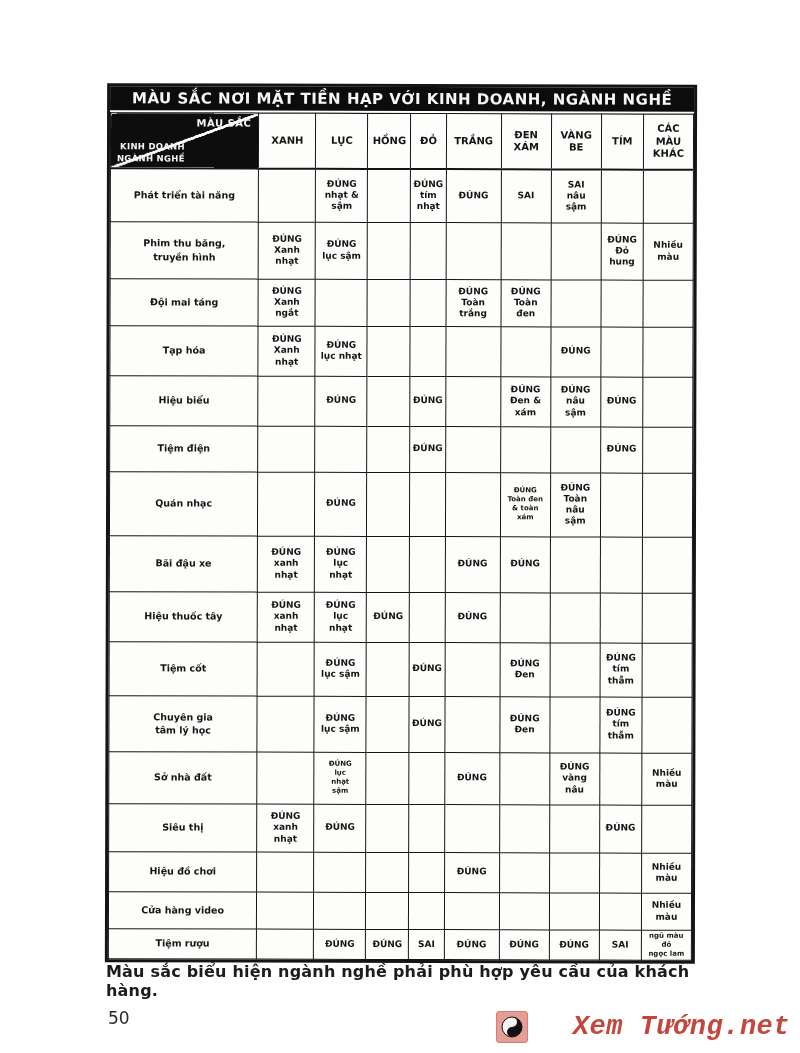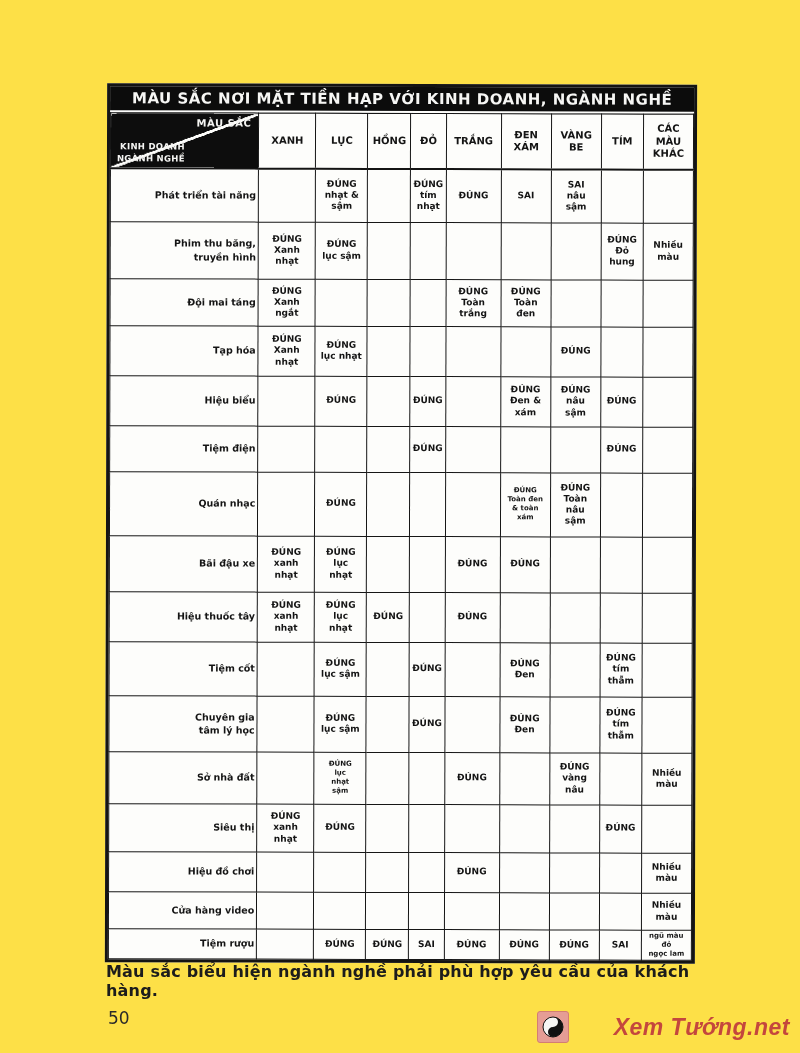--- a/index.html
+++ b/index.html
@@ -4,21 +4,21 @@
 <style>
   html,body{margin:0;padding:0;}
   body{
     width:800px;height:1053px;
     background:#e9e9e7;
     font-family:"DejaVu Sans", sans-serif;
     -webkit-font-smoothing:antialiased;
   }
   .sheet{
     position:relative;width:800px;height:1053px;
-    background:#fde047;overflow:hidden;
+    background:#ffffff;overflow:hidden;
   }
   
   .table-wrap{
     position:absolute;left:106px;top:84px;width:584px;
     border:3px solid #141414;
     background:#fdfdfb;
     transform:rotate(0.15deg);
   }
   .title-bar{
     background:#0c0c0c;color:#f6f6f4;
@@ -36,21 +36,21 @@
     color:#141414;
     white-space:pre-line;
     overflow:hidden;
   }
   thead th{
     height:52px;font-size:10px;font-weight:bold;line-height:1.25;
     border-bottom:2.4px solid #141414;
   }
   td.cell{font-size:9px;font-weight:600;line-height:1.25;}
   td.cell.tiny{font-size:7px;font-weight:600;line-height:1.3;}
-  td.row-label{font-size:9.5px;font-weight:600;line-height:1.4;text-align:right;}
+  td.row-label{font-size:9.5px;font-weight:600;line-height:1.4;}
   
   th.corner{
     position:relative;padding:0;
     background:
       linear-gradient(to bottom right,
         #0d0d0d 0 48.6%, #fdfdfb 48.6% 51.4%, #0d0d0d 51.4% 100%);
     color:#f5f5f3;
   }
   th.corner .c-top{
     position:absolute;top:4px;right:7px;
@@ -74,23 +74,23 @@
   .watermark{
     position:absolute;right:10px;bottom:10px;
     display:flex;align-items:center;gap:5px;
   }
   .yy-badge{
     width:30px;height:30px;border-radius:3px;
     background:#e59d95;border:1px solid #d37e74;
     display:flex;align-items:center;justify-content:center;
   }
   .wm-text{
-    font-family:Liberation Sans, sans-serif;
+    font-family:Liberation Mono, monospace;
     font-style:italic;font-weight:bold;
-    font-size:23px;color:#c4473d;
+    font-size:27px;color:#c4473d;
     letter-spacing:.5px;
     margin-left:40px;
   }
 </style>
 </head>
 <body>
 
 <div class="sheet">
 
   <div class="table-wrap">

